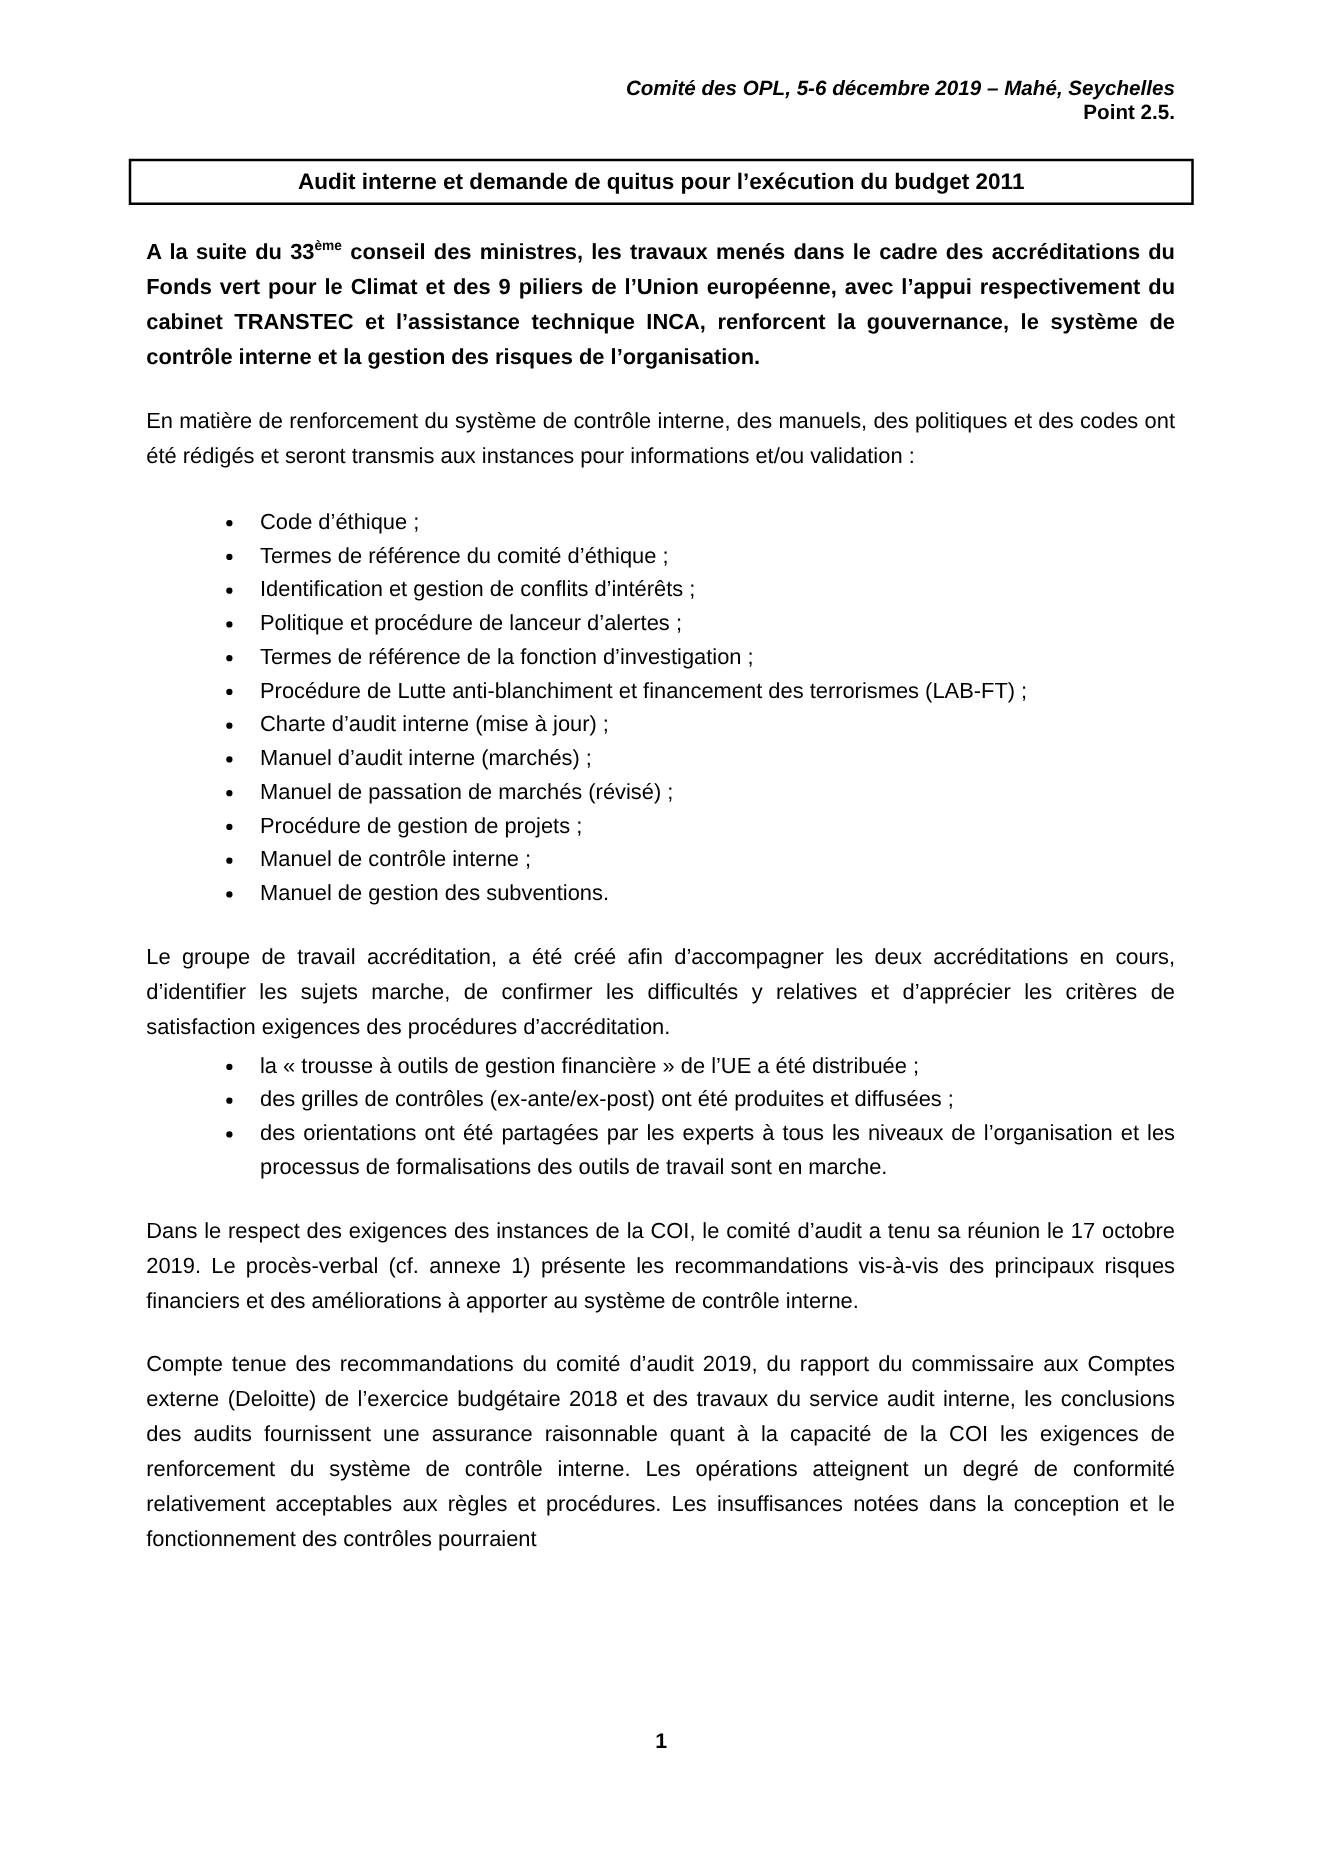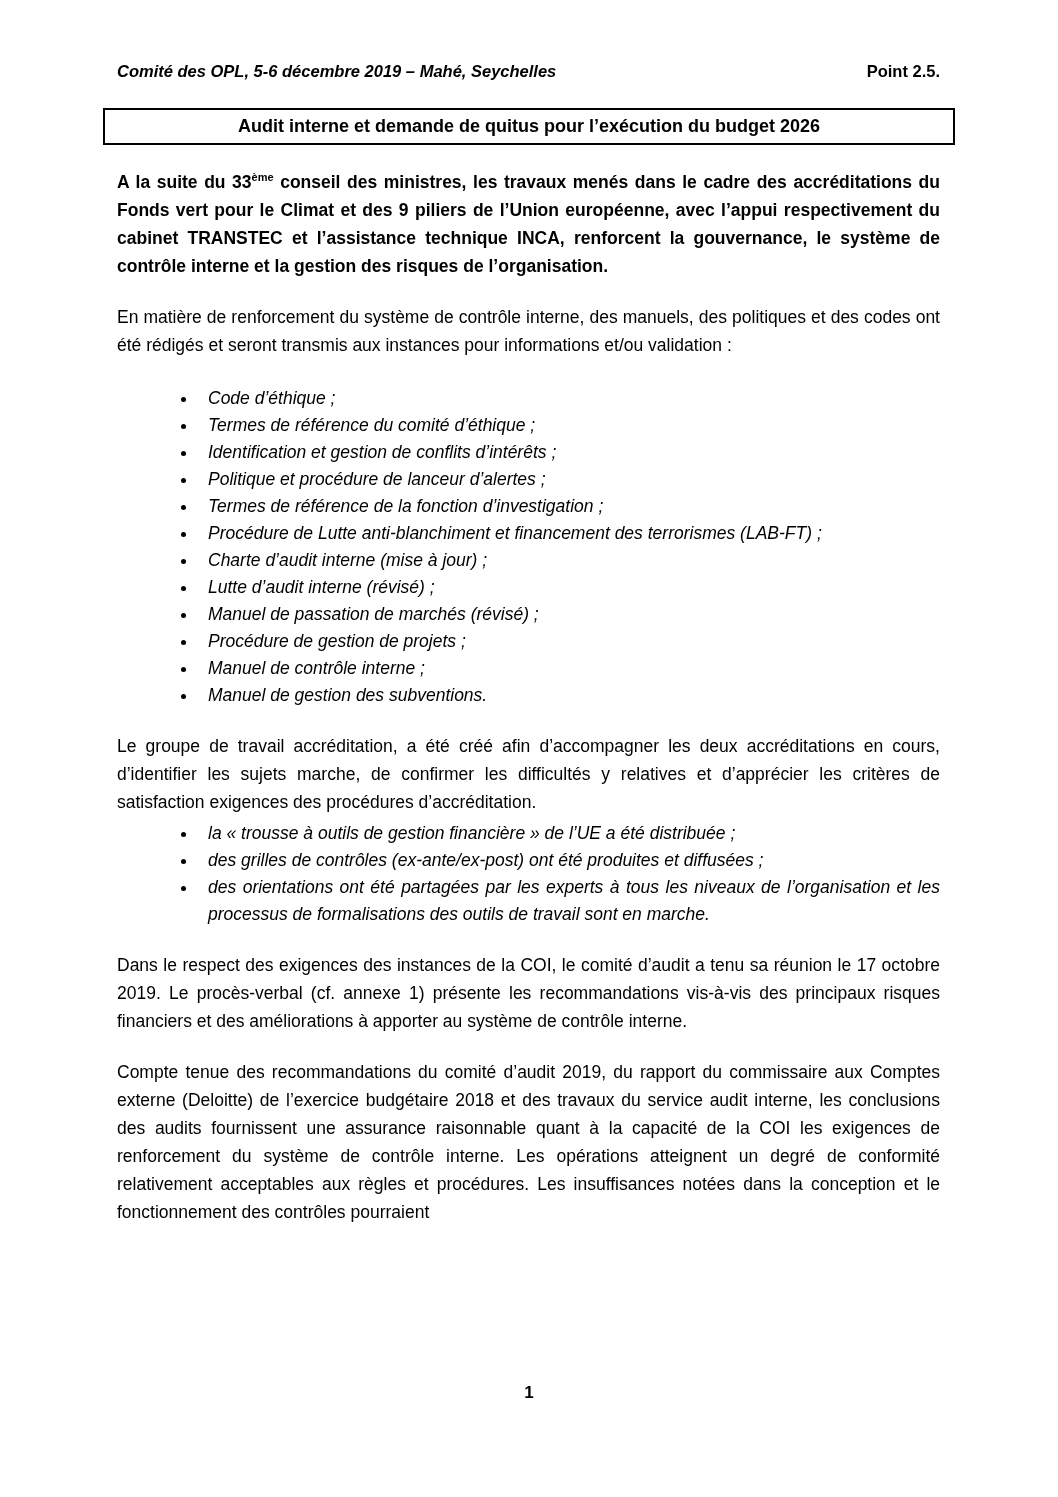--- a/index.html
+++ b/index.html
@@ -17,20 +17,21 @@
     font-family: "Liberation Sans", "DejaVu Sans", sans-serif;
     color: #000000;
     overflow: hidden;
   }
   .header {
     display: flex;
     justify-content: space-between;
     align-items: flex-end;
     font-size: 16.5px;
     font-weight: bold;
+    flex-direction: column;
   }
   .header-left {
     font-style: italic;
   }
   .title-box {
     border: 2px solid #000000;
     margin: 27px -15px 0 -14px;
     padding: 5px 10px 6px 10px;
     text-align: center;
     font-weight: bold;
@@ -49,21 +50,20 @@
   .para sup {
     font-size: 11px;
     line-height: 0;
   }
   ul.bullets {
     margin: 26px 0 0 0;
     padding-left: 81px;
     font-size: 17.5px;
     line-height: 27px;
     text-align: justify;
-    font-style: italic;
   }
   ul.bullets li {
     padding-left: 10px;
   }
   ul.bullets.tight {
     margin-top: 4px;
   }
   .page-number {
     position: absolute;
     left: 0;
@@ -78,36 +78,36 @@
 <body>
 
 <div class="page">
 
   <div class="header">
     <span class="header-left">Comité des OPL, 5-6 décembre 2019 – Mahé, Seychelles</span>
     <span class="header-right">Point 2.5.</span>
   </div>
 
   <div class="title-box">
-    <span>Audit interne et demande de quitus pour l’exécution du budget 2026</span>
+    <span>Audit interne et demande de quitus pour l’exécution du budget 2011</span>
   </div>
 
   <p class="para bold"><span>A la suite du 33</span><sup>ème</sup><span> conseil des ministres, les travaux menés dans le cadre des accréditations du Fonds vert pour le Climat et des 9 piliers de l’Union européenne, avec l’appui respectivement du cabinet TRANSTEC et l’assistance technique INCA, renforcent la gouvernance, le système de contrôle interne et la gestion des risques de l’organisation.</span></p>
 
   <p class="para">En matière de renforcement du système de contrôle interne, des manuels, des politiques et des codes ont été rédigés et seront transmis aux instances pour informations et/ou validation :</p>
 
   <ul class="bullets">
     <li>Code d’éthique ;</li>
     <li>Termes de référence du comité d’éthique ;</li>
     <li>Identification et gestion de conflits d’intérêts ;</li>
     <li>Politique et procédure de lanceur d’alertes ;</li>
     <li>Termes de référence de la fonction d’investigation ;</li>
     <li>Procédure de Lutte anti-blanchiment et financement des terrorismes (LAB-FT) ;</li>
     <li>Charte d’audit interne (mise à jour) ;</li>
-    <li>Lutte d’audit interne (révisé) ;</li>
+    <li>Manuel d’audit interne (marchés) ;</li>
     <li>Manuel de passation de marchés (révisé) ;</li>
     <li>Procédure de gestion de projets ;</li>
     <li>Manuel de contrôle interne ;</li>
     <li>Manuel de gestion des subventions.</li>
   </ul>
 
   <p class="para">Le groupe de travail accréditation, a été créé afin d’accompagner les deux accréditations en cours, d’identifier les sujets marche, de confirmer les difficultés y relatives et d’apprécier les critères de satisfaction exigences des procédures d’accréditation.</p>
 
 
   <ul class="bullets tight">

